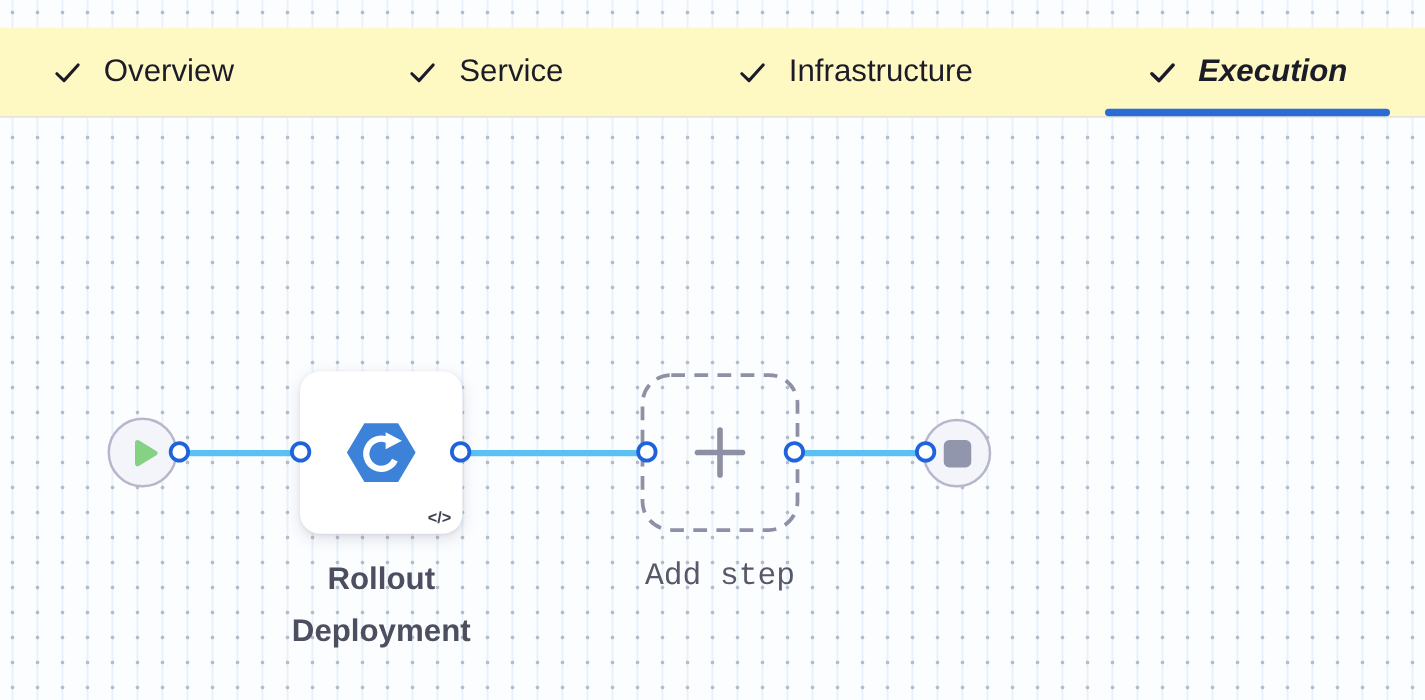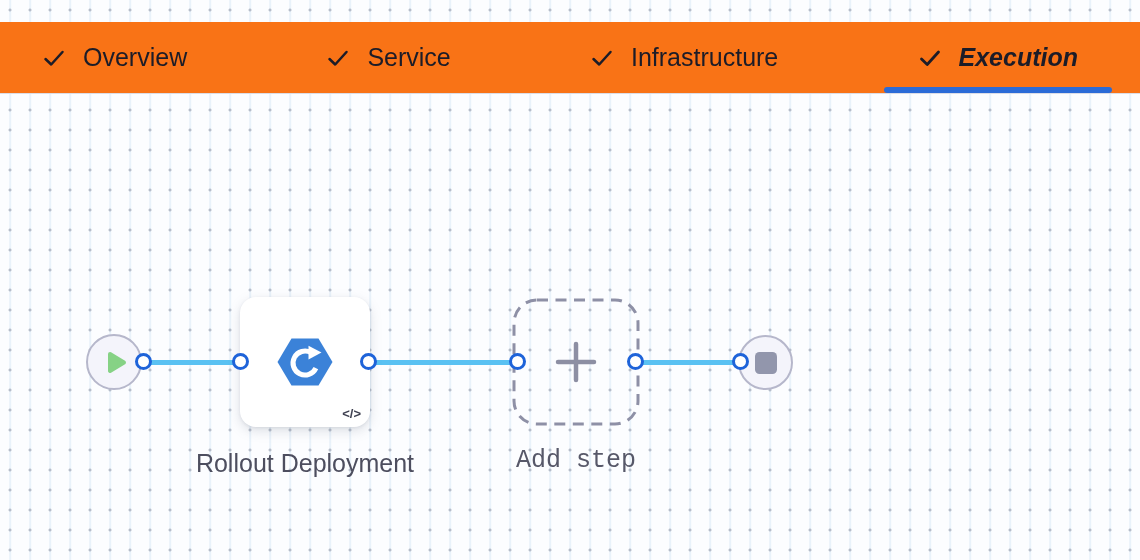--- a/index.html
+++ b/index.html
@@ -14,21 +14,21 @@
     background-color: #fcfdff;
     background-image:
       radial-gradient(circle, #b6bdca 1.2px, rgba(182,189,202,0) 1.8px),
       linear-gradient(to right, #e9f2fa 1.6px, rgba(233,242,250,0) 1.6px);
     background-size: 20px 20px, 20px 20px;
     background-position: 0 0, 9.2px 0;
   }
   
   .tabbar {
     position: absolute; top: 22px; left: 0; right: 0; height: 72px;
-    background: #f97316; border-bottom: 1px solid #dcdde6;
+    background: #fef9c3; border-bottom: 1px solid #dcdde6;
     display: flex; align-items: stretch; justify-content: space-between;
     padding: 0 62px 0 42px; box-sizing: border-box; z-index: 10;
   }
   .tab {
     position: relative; display: flex; align-items: center; gap: 17px;
     font-size: 25px; font-weight: 500; color: #1c1c28; cursor: pointer; white-space: nowrap;
   }
   .tab.active { font-weight: 700; font-style: italic; }
   .tab .check { width: 24px; height: 24px; flex: 0 0 auto; }
   .tab-underline {
@@ -61,21 +61,21 @@
   }
   .addstep-node {
     position: absolute; left: 512px; top: 298px; width: 128px; height: 128px;
     z-index: 4; cursor: pointer;
   }
   .addstep-node svg { position: absolute; inset: 0; }
   .node-label {
     position: absolute; width: 220px; text-align: center; z-index: 3;
     font-size: 25px; line-height: 42px; color: #4d4e5f;
   }
-  .rollout-label { left: 195px; top: 442px; }
+  .rollout-label { left: 195px; top: 442px; font-weight: bold; }
   .addstep-label { left: 466px; top: 440px; color: #575869; font-family: Liberation Mono, monospace; }
 </style>
 </head>
 <body>
 
 <div class="screen">
 
   <div class="canvas">
 
     <div class="wire" style="left:143px; width:97px;"></div>

